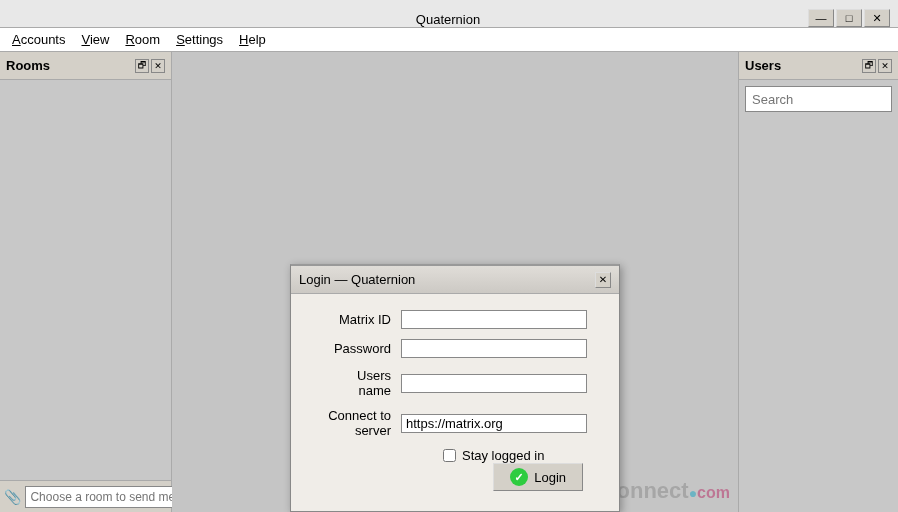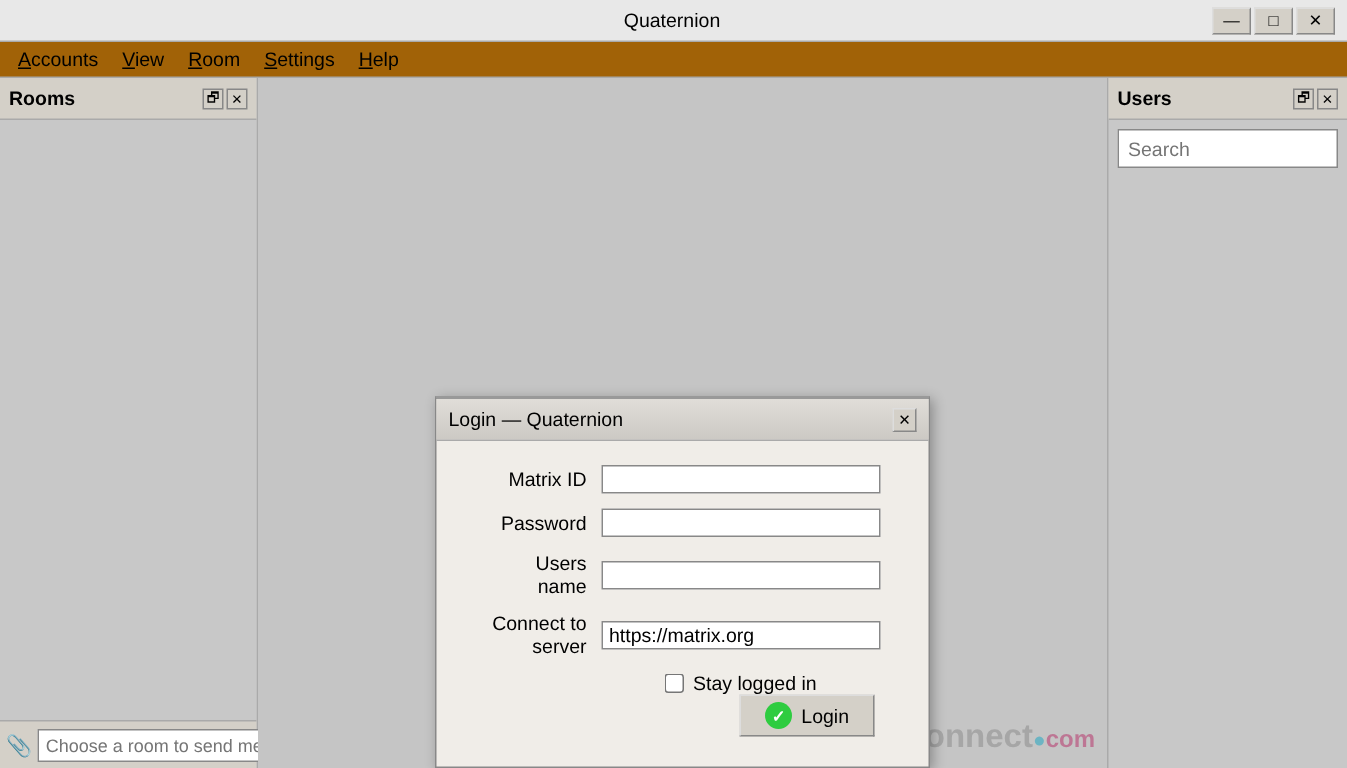--- a/index.html
+++ b/index.html
@@ -11,21 +11,21 @@
       font-size: 13px;
       overflow: hidden;
       position: relative;
     }
 
     
     .titlebar {
       background: #e8e8e8;
       height: 28px;
       display: flex;
-      align-items: center;
+      align-items: flex-end;
       justify-content: space-between;
       border-bottom: 1px solid #aaa;
       padding: 0 8px;
     }
     .titlebar-title {
       flex: 1;
       text-align: center;
       font-size: 13px;
     }
     .titlebar-controls {
@@ -41,21 +41,21 @@
       border-left-color: #ddd;
       display: flex;
       align-items: center;
       justify-content: center;
       cursor: pointer;
       font-size: 11px;
     }
 
     
     .menubar {
-      background: #a16207;
+      background: #ffffff;
       height: 24px;
       display: flex;
       align-items: center;
       padding: 0 4px;
       border-bottom: 1px solid #aaa;
     }
     .menu-item {
       padding: 2px 8px;
       cursor: pointer;
       font-size: 13px;

